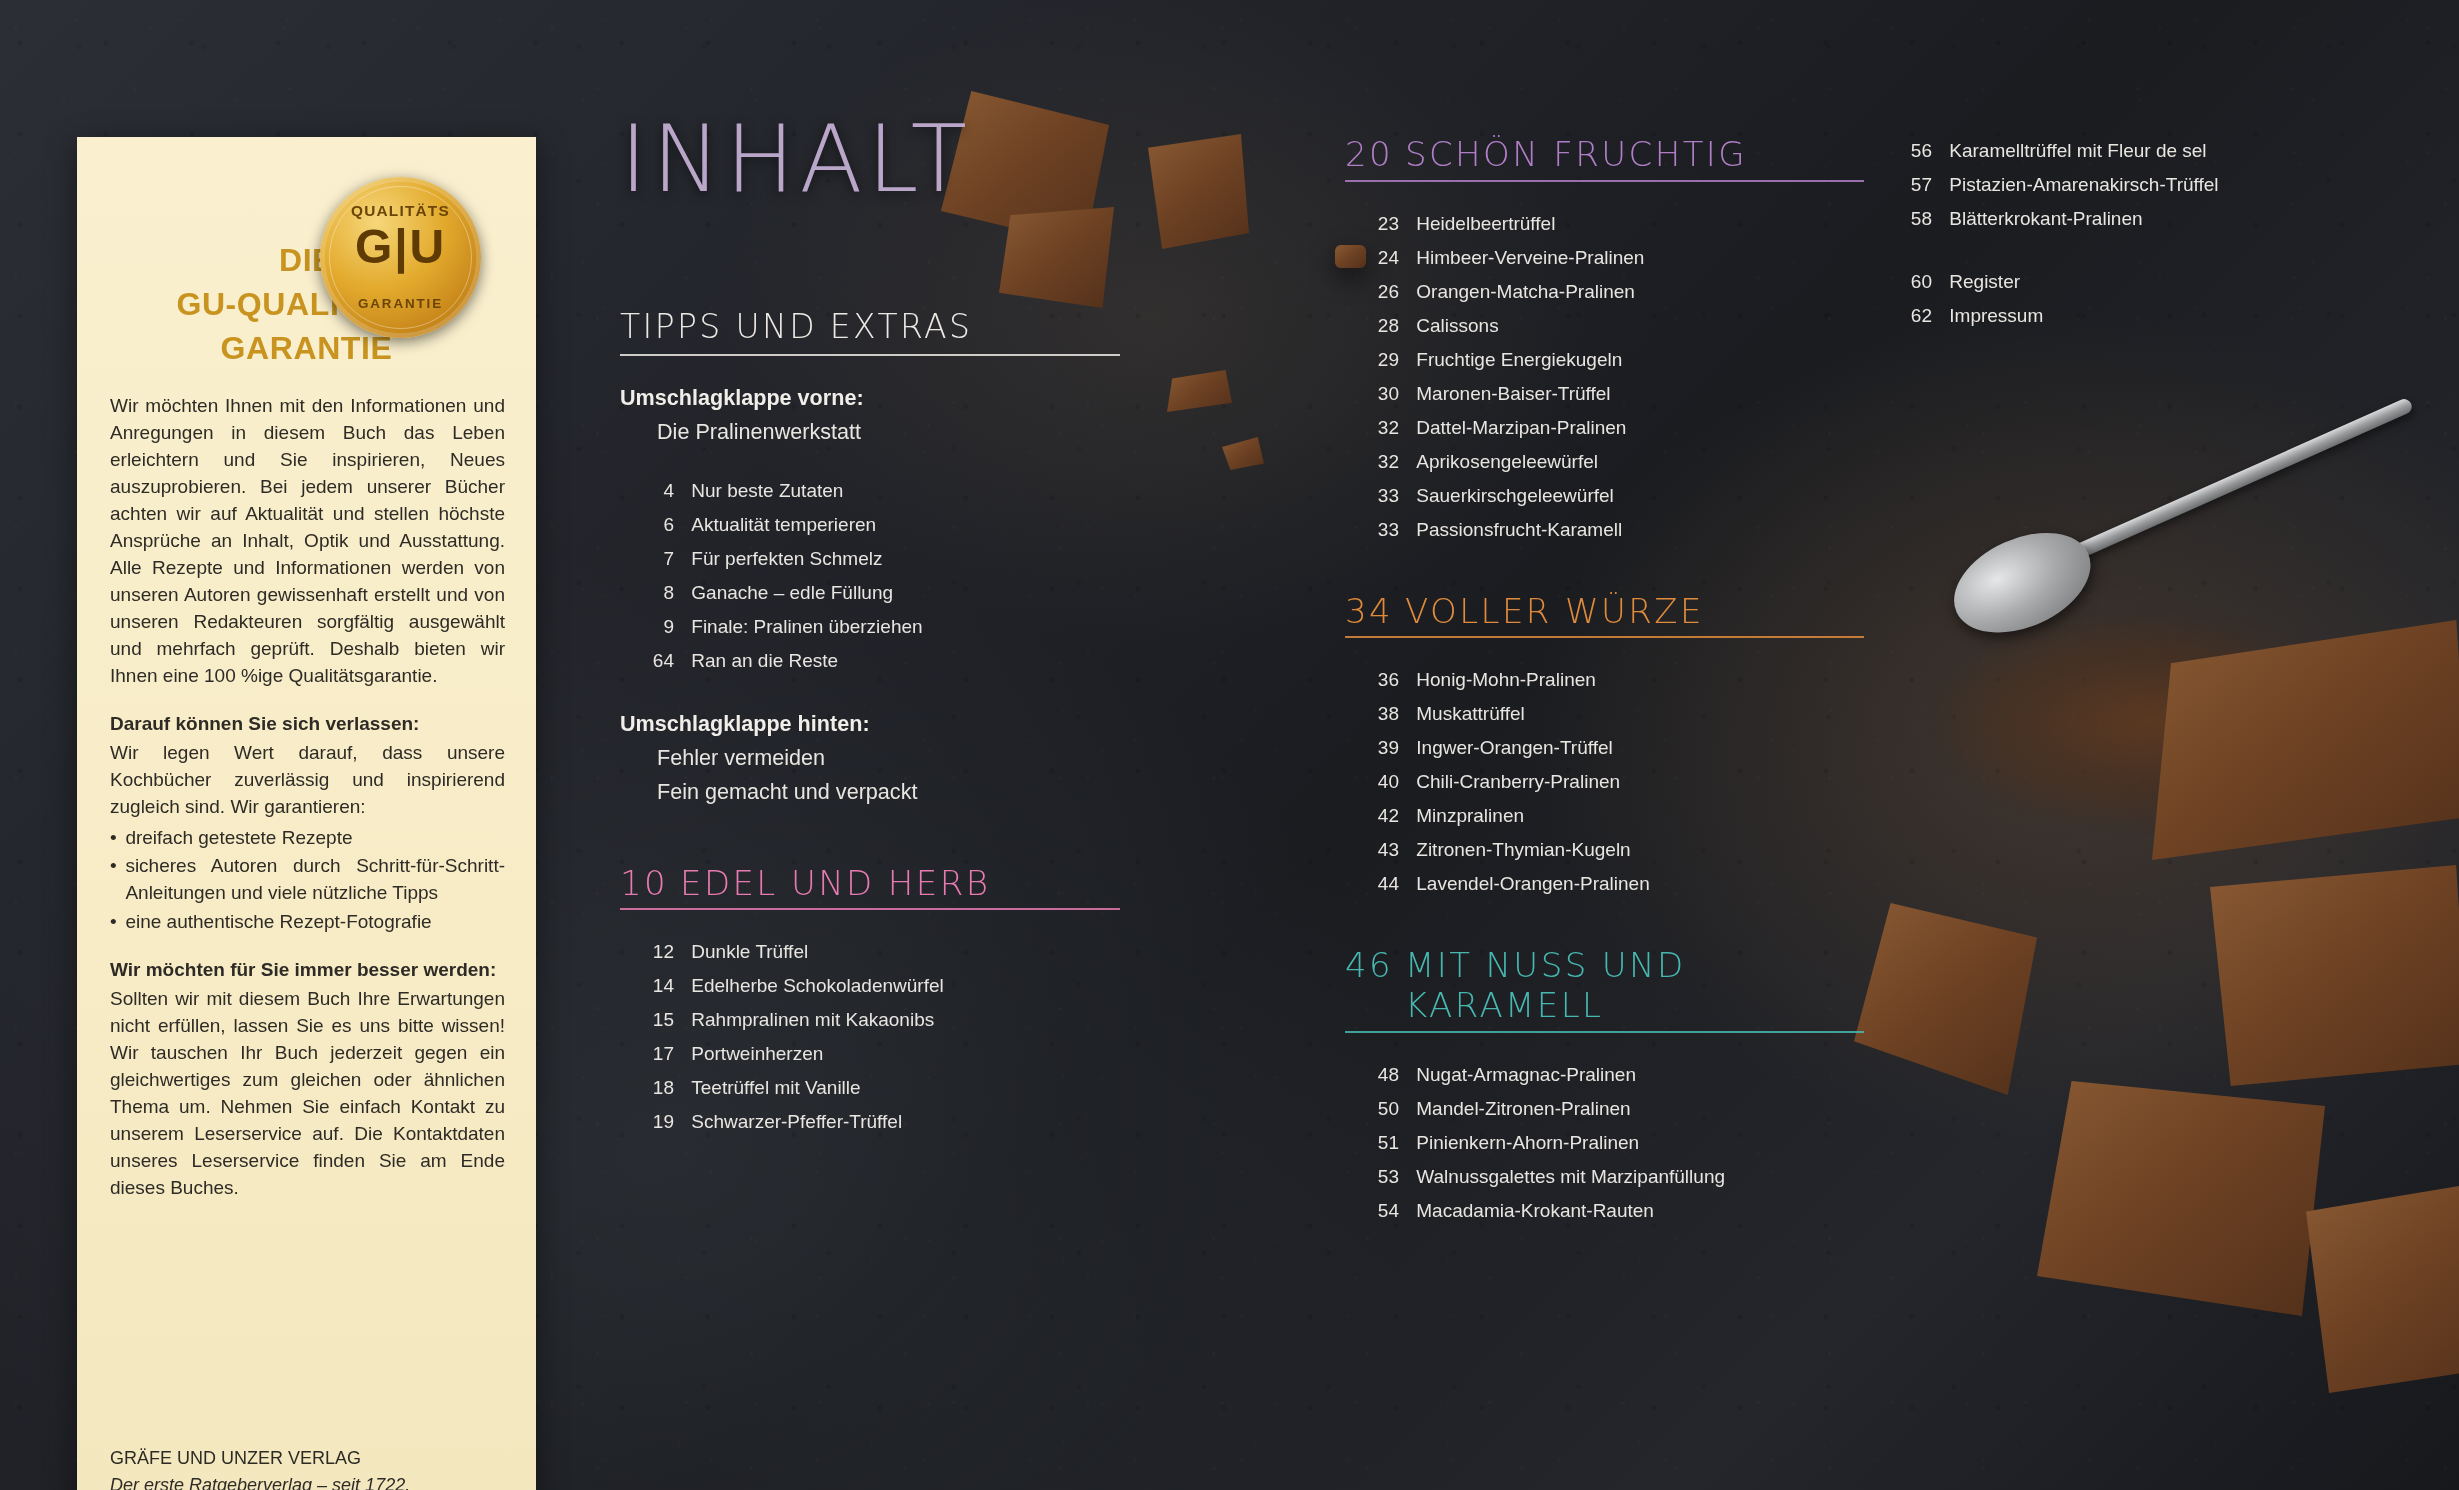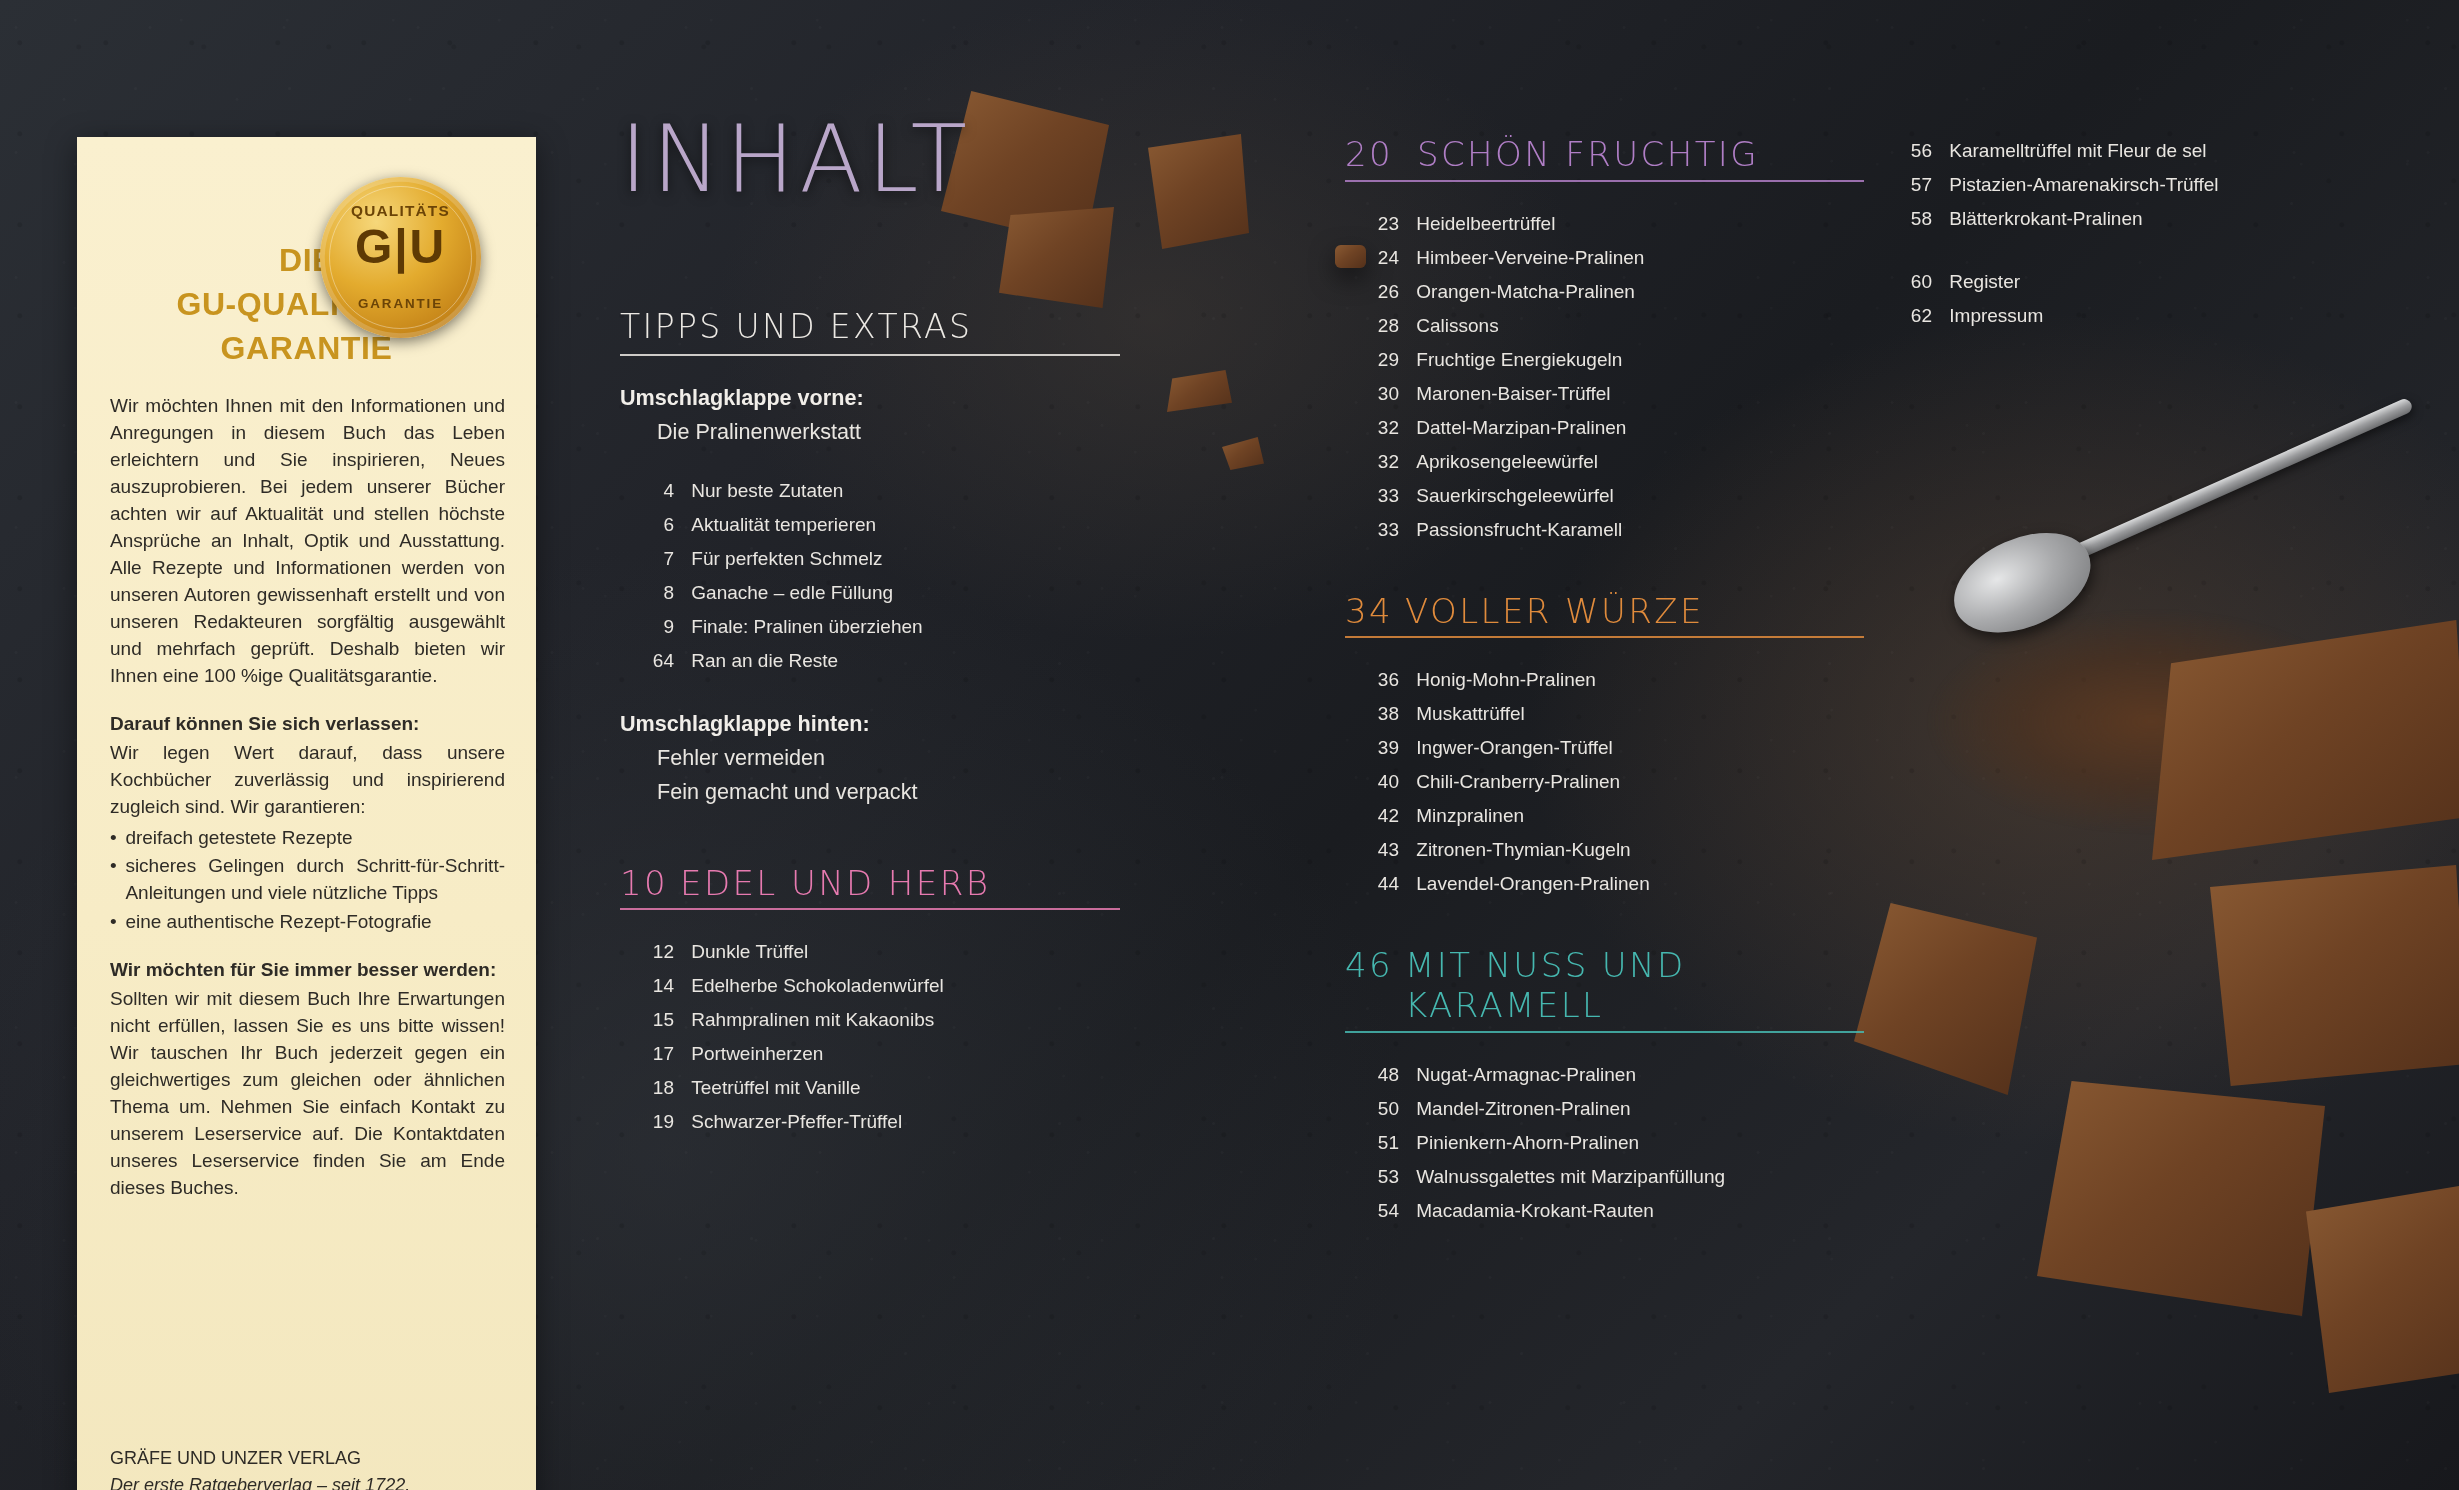--- a/index.html
+++ b/index.html
@@ -200,21 +200,21 @@
     width: 54px;
     flex: none;
     text-align: right;
     padding-right: 17.3px;
   }
   .sub-block { margin-bottom: 25px; }
   .sub-title { font-size: 21.6px; line-height: 34px; font-weight: bold; color: #f1eee9; }
   .sub-item { font-size: 21.6px; line-height: 34px; color: #e9e6e1; padding-left: 37px; }
   .group { margin-bottom: 44px; }
   .c-pink   { color: #e77ab0; }
-  .c-purple { color: #b07ec6; gap: 12px; }
+  .c-purple { color: #b07ec6; }
   .c-orange { color: #e08b3c; }
   .c-teal   { color: #46b8b0; }
   .spacer-30 { height: 29px; }
 
   
   .choco { position: absolute; pointer-events: none; }
   .choco-face {
     background: linear-gradient(140deg, #8a5a33 0%, #6f4324 45%, #53301a 100%);
     box-shadow: 0 9.6px 25px rgba(0,0,0,0.55);
   }
@@ -290,21 +290,21 @@
 GARANTIE</div>
 
     <div id="gu-body">
       <p>Wir möchten Ihnen mit den Informationen und Anregungen in diesem Buch das Leben erleichtern und Sie inspirieren, Neues auszuprobieren. Bei jedem unserer Bücher achten wir auf Aktualität und stellen höchste Ansprüche an Inhalt, Optik und Ausstattung. Alle Rezepte und Informationen werden von unseren Autoren gewissenhaft erstellt und von unseren Redakteuren sorgfältig ausgewählt und mehrfach geprüft. Deshalb bieten wir Ihnen eine 100 %ige Qualitätsgarantie.</p>
       <p>
         <span class="lead-bold">Darauf können Sie sich verlassen:</span>
         <span>Wir legen Wert darauf, dass unsere Kochbücher zuverlässig und inspirierend zugleich sind. Wir garantieren:</span>
       </p>
       <ul style="margin-top:-17.3px; margin-bottom:21px;">
         <li>dreifach getestete Rezepte</li>
-        <li>sicheres Gelingen durch Schritt-für-Schritt-Anleitungen und viele nützliche Tipps</li>
+        <li>sicheres Autoren durch Schritt-für-Schritt-Anleitungen und viele nützliche Tipps</li>
         <li>eine authentische Rezept-Fotografie</li>
       </ul>
       <p>
         <span class="lead-bold">Wir möchten für Sie immer besser werden:</span>
         <span>Sollten wir mit diesem Buch Ihre Erwartungen nicht erfüllen, lassen Sie es uns bitte wissen! Wir tauschen Ihr Buch jederzeit gegen ein gleichwertiges zum gleichen oder ähnlichen Thema um. Nehmen Sie einfach Kontakt zu unserem Leserservice auf. Die Kontaktdaten unseres Leserservice finden Sie am Ende dieses Buches.</span>
       </p>
     </div>
 
     <div id="gu-publisher">
       <div>GRÄFE UND UNZER VERLAG</div>

